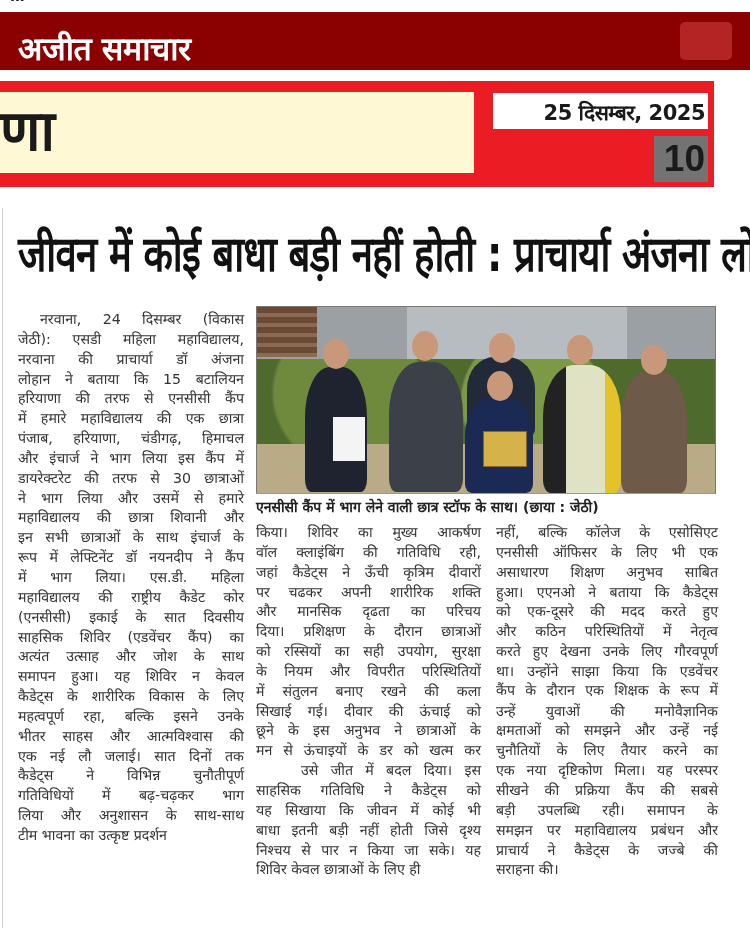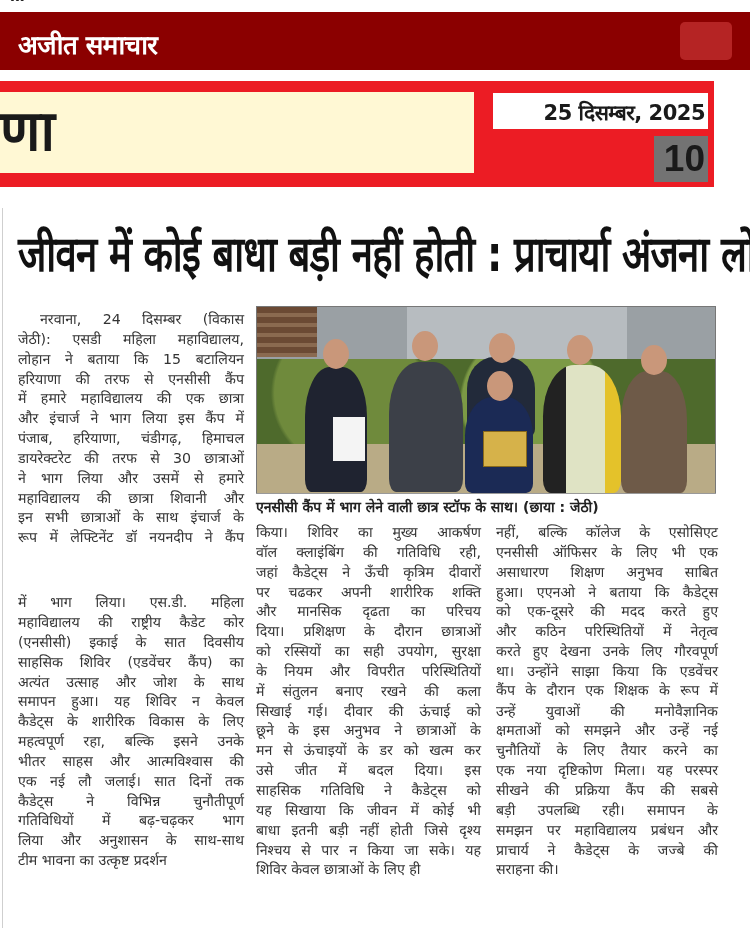--- a/index.html
+++ b/index.html
@@ -17,21 +17,21 @@
     position: absolute; top: -9px; font-size: 14px; color: #222;
     font-family: "Liberation Sans", sans-serif; font-weight: bold;
   }
   .statusbar .sb-left { left: 10px; }
   .appbar {
     position: absolute; left: 0; top: 12px; width: 750px; height: 58px;
     background: #8b0000;
   }
   .appbar .app-title {
     position: absolute; left: 18px; top: 14px;
-    color: #ffffff; font-size: 26px; font-weight: bold;
+    color: #ffffff; font-size: 32px; font-weight: bold;
     font-family: "DejaVu Sans", sans-serif;
     letter-spacing: -0.5px;
   }
   .appbar .app-btn {
     position: absolute; right: 18px; top: 10px; width: 52px; height: 38px;
     background: #b52424; border-radius: 5px; cursor: pointer;
   }
   .page {
     position: absolute; left: 0; top: 70px; width: 750px; height: 865px;
     background: #ffffff;
@@ -138,31 +138,32 @@
     </div>
   </div>
 
   <div class="rule-left"></div>
 
   <div class="headline">जीवन में कोई बाधा बड़ी नहीं होती : प्राचार्या अंजना लोहान</div>
 
   <div class="col col1" id="col0">
       <span class="line first" style="display: block;"><span style="white-space: nowrap; word-spacing: 7.33333px;">नरवाना, 24 दिसम्बर (विकास</span></span>
       <span class="line" style="display: block;"><span style="white-space: nowrap; word-spacing: 0px;">जेठी): एसडी महिला महाविद्यालय,</span></span>
+      <span class="line" style="display: block;"><span style="white-space: nowrap; word-spacing: 0px;">नरवाना की प्राचार्या डॉ अंजना</span></span>
       <span class="line" style="display: block;"><span style="white-space: nowrap; word-spacing: 0px;">लोहान ने बताया कि 15 बटालियन</span></span>
       <span class="line" style="display: block;"><span style="white-space: nowrap; word-spacing: 0px;">हरियाणा की तरफ से एनसीसी कैंप</span></span>
       <span class="line" style="display: block;"><span style="white-space: nowrap; word-spacing: 0px;">में हमारे महाविद्यालय की एक छात्रा</span></span>
+      <span class="line" style="display: block;"><span style="white-space: nowrap; word-spacing: 0px;">पंजाब, हरियाणा, चंडीगढ़, हिमाचल</span></span>
       <span class="line" style="display: block;"><span style="white-space: nowrap; word-spacing: 0px;">और इंचार्ज ने भाग लिया इस कैंप में</span></span>
-      <span class="line" style="display: block;"><span style="white-space: nowrap; word-spacing: 0px;">पंजाब, हरियाणा, चंडीगढ़, हिमाचल</span></span>
       <span class="line" style="display: block;"><span style="white-space: nowrap; word-spacing: 0px;">डायरेक्टरेट की तरफ से 30 छात्राओं</span></span>
       <span class="line" style="display: block;"><span style="white-space: nowrap; word-spacing: 0px;">ने भाग लिया और उसमें से हमारे</span></span>
       <span class="line" style="display: block;"><span style="white-space: nowrap; word-spacing: 0px;">महाविद्यालय की छात्रा शिवानी और</span></span>
       <span class="line" style="display: block;"><span style="white-space: nowrap; word-spacing: 0px;">इन सभी छात्राओं के साथ इंचार्ज के</span></span>
       <span class="line" style="display: block;"><span style="white-space: nowrap; word-spacing: 0px;">रूप में लेफ्टिनेंट डॉ नयनदीप ने कैंप</span></span>
-      <span class="line" style="display: block; margin-top: 45px;"><span style="white-space: nowrap; word-spacing: 0px;">में भाग लिया। एस.डी. महिला</span></span>
+      <span class="line" style="display: block;"><span style="white-space: nowrap; word-spacing: 0px;">में भाग लिया। एस.डी. महिला</span></span>
       <span class="line" style="display: block;"><span style="white-space: nowrap; word-spacing: 0px;">महाविद्यालय की राष्ट्रीय कैडेट कोर</span></span>
       <span class="line" style="display: block;"><span style="white-space: nowrap; word-spacing: 0px;">(एनसीसी) इकाई के सात दिवसीय</span></span>
       <span class="line" style="display: block;"><span style="white-space: nowrap; word-spacing: 0px;">साहसिक शिविर (एडवेंचर कैंप) का</span></span>
       <span class="line" style="display: block; font-family: Liberation Serif, serif;"><span style="white-space: nowrap; word-spacing: 0px;">अत्यंत उत्साह और जोश के साथ</span></span>
       <span class="line" style="display: block;"><span style="white-space: nowrap; word-spacing: 0px;">समापन हुआ। यह शिविर न केवल</span></span>
       <span class="line" style="display: block;"><span style="white-space: nowrap; word-spacing: 0px;">कैडेट्स के शारीरिक विकास के लिए</span></span>
       <span class="line" style="display: block;"><span style="white-space: nowrap; word-spacing: 0px;">महत्वपूर्ण रहा, बल्कि इसने उनके</span></span>
       <span class="line" style="display: block;"><span style="white-space: nowrap; word-spacing: 0px;">भीतर साहस और आत्मविश्वास की</span></span>
       <span class="line" style="display: block;"><span style="white-space: nowrap; word-spacing: 0px;">एक नई लौ जलाई। सात दिनों तक</span></span>
       <span class="line" style="display: block;"><span style="white-space: nowrap; word-spacing: 0px;">कैडेट्स ने विभिन्न चुनौतीपूर्ण</span></span>
@@ -202,21 +203,21 @@
       <span class="line" style="display: block;"><span style="white-space: nowrap; word-spacing: 0px;">जहां कैडेट्स ने ऊँची कृत्रिम दीवारों</span></span>
       <span class="line" style="display: block;"><span style="white-space: nowrap; word-spacing: 0px;">पर चढकर अपनी शारीरिक शक्ति</span></span>
       <span class="line" style="display: block;"><span style="white-space: nowrap; word-spacing: 0px;">और मानसिक दृढता का परिचय</span></span>
       <span class="line" style="display: block;"><span style="white-space: nowrap; word-spacing: 0px;">दिया। प्रशिक्षण के दौरान छात्राओं</span></span>
       <span class="line" style="display: block;"><span style="white-space: nowrap; word-spacing: 0px;">को रस्सियों का सही उपयोग, सुरक्षा</span></span>
       <span class="line" style="display: block;"><span style="white-space: nowrap; word-spacing: 0px;">के नियम और विपरीत परिस्थितियों</span></span>
       <span class="line" style="display: block;"><span style="white-space: nowrap; word-spacing: 0px;">में संतुलन बनाए रखने की कला</span></span>
       <span class="line" style="display: block;"><span style="white-space: nowrap; word-spacing: 0px;">सिखाई गई। दीवार की ऊंचाई को</span></span>
       <span class="line" style="display: block;"><span style="white-space: nowrap; word-spacing: 0px;">छूने के इस अनुभव ने छात्राओं के</span></span>
       <span class="line" style="display: block;"><span style="white-space: nowrap; word-spacing: 0px;">मन से ऊंचाइयों के डर को खत्म कर</span></span>
-      <span class="line" style="display: block;"><span style="white-space: nowrap; word-spacing: 0px;">उसे जीत में बदल दिया। इस</span></span>
+      <span class="line" style="display: block; margin-left: 45px;"><span style="white-space: nowrap; word-spacing: 0px;">उसे जीत में बदल दिया। इस</span></span>
       <span class="line" style="display: block;"><span style="white-space: nowrap; word-spacing: 0px;">साहसिक गतिविधि ने कैडेट्स को</span></span>
       <span class="line" style="display: block;"><span style="white-space: nowrap; word-spacing: 0px;">यह सिखाया कि जीवन में कोई भी</span></span>
       <span class="line" style="display: block;"><span style="white-space: nowrap; word-spacing: 0px;">बाधा इतनी बड़ी नहीं होती जिसे दृश्य</span></span>
       <span class="line" style="display: block;"><span style="white-space: nowrap; word-spacing: 0px;">निश्चय से पार न किया जा सके। यह</span></span>
       <span class="line last" style="display: block;"><span style="white-space: nowrap;">शिविर केवल छात्राओं के लिए ही</span></span>
     </div>
   <div class="col col3" id="col2">
       <span class="line" style="display: block;"><span style="white-space: nowrap; word-spacing: 0px; margin-top: 20px;">नहीं, बल्कि कॉलेज के एसोसिएट</span></span>
       <span class="line" style="display: block;"><span style="white-space: nowrap; word-spacing: 0px;">एनसीसी ऑफिसर के लिए भी एक</span></span>
       <span class="line" style="display: block;"><span style="white-space: nowrap; word-spacing: 0px;">असाधारण शिक्षण अनुभव साबित</span></span>

